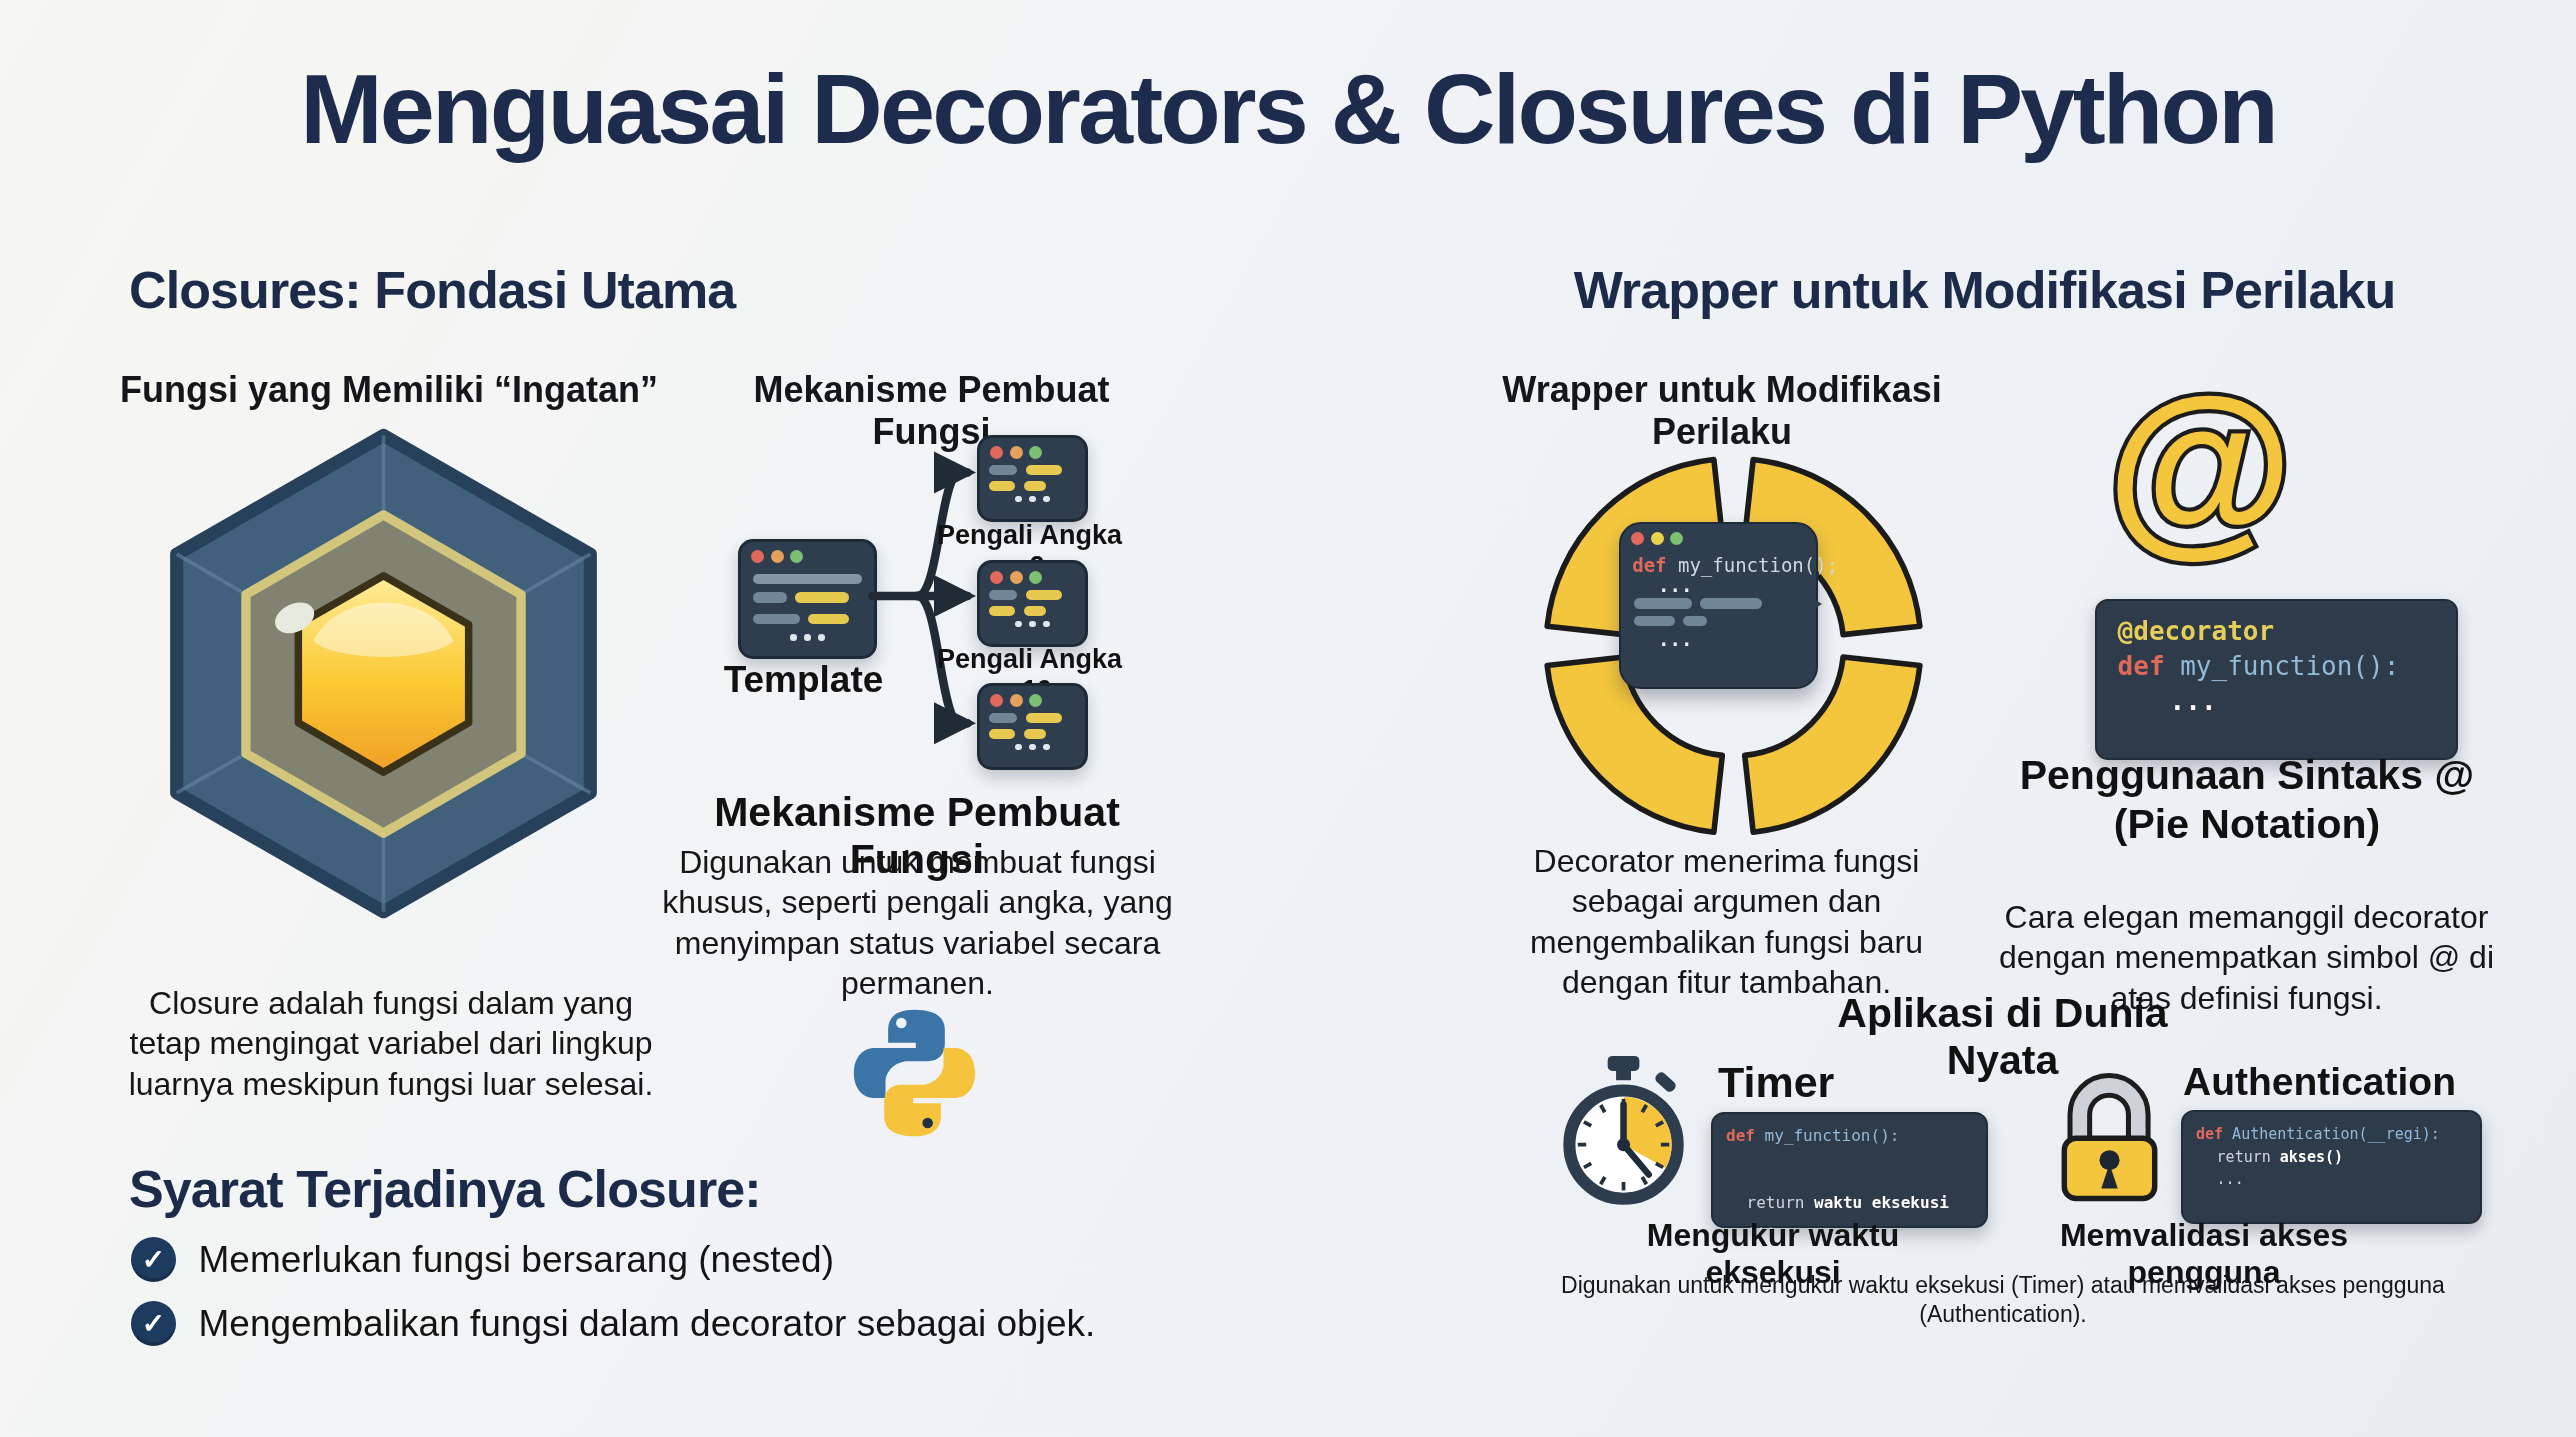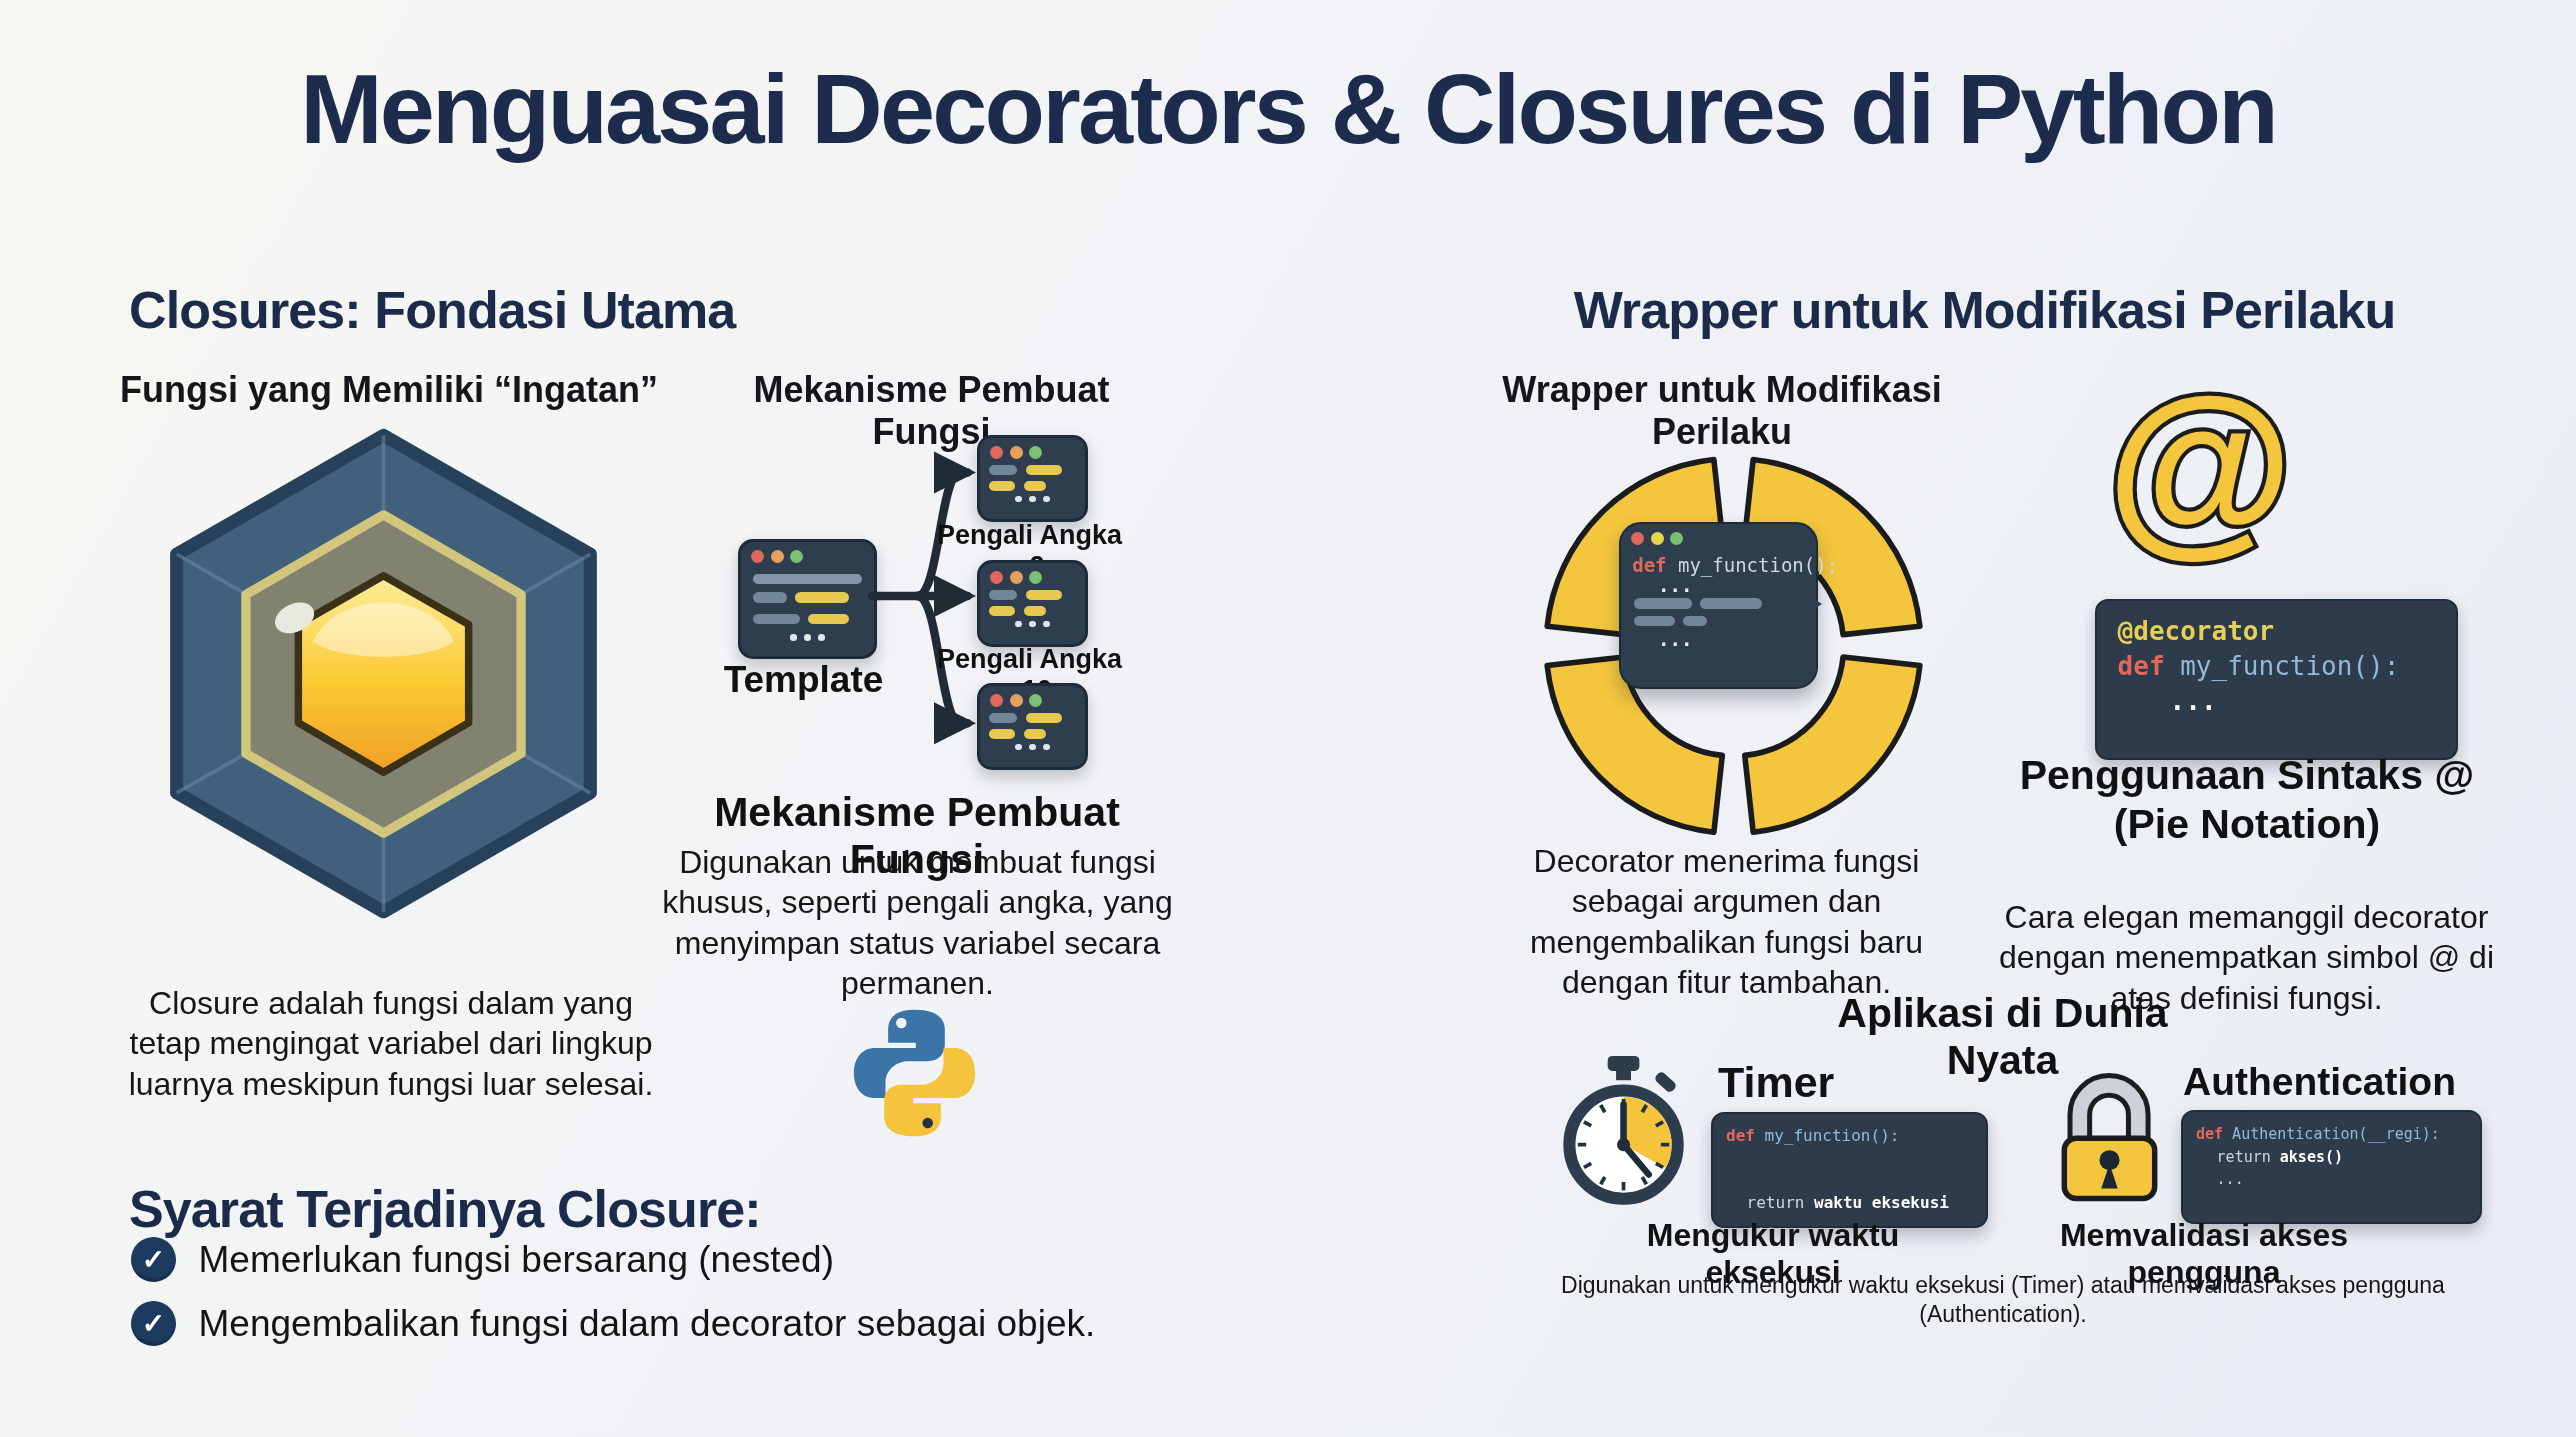--- a/index.html
+++ b/index.html
@@ -4,21 +4,21 @@
 <style>
   html,body{margin:0;padding:0;background:#dfe3e9;}
   .canvas{
     position:relative;width:2576px;height:1438px;overflow:hidden;
     background:linear-gradient(120deg,#f7f7f1 0%,#f1f3f6 40%,#e9edf3 100%);
     font-family:"Liberation Sans",sans-serif;color:#141414;
   }
   .abs{position:absolute;}
   .ctr{text-align:center;}
   .title{top:52px;left:0;width:100%;text-align:center;font-size:99px;font-weight:bold;color:#1d2b4d;letter-spacing:-2.8px;}
-  .h2{font-size:52px;font-weight:bold;color:#1c2b4a;letter-spacing:-0.9px;margin-top:20px;}
+  .h2{font-size:52px;font-weight:bold;color:#1c2b4a;letter-spacing:-0.9px;}
   .h-sub{font-size:36px;font-weight:bold;color:#15161a;}
   .para{font-size:32px;line-height:1.26;color:#161616;}
   .bold-head{font-weight:bold;color:#111;}
   
   .codewin{position:absolute;background:#2f3e4e;border:3.7px solid #1d2a38;border-radius:15px;box-shadow:0 7.5px 15px rgba(25,35,50,.22);}
   .winDots{display:flex;gap:6.6px;padding:8.4px 10.3px 2.8px;}
   .winDots i{width:13px;height:13px;border-radius:50%;display:block;}
   .winDots i.r{background:#e0695b}.winDots i.o{background:#e6a05c}.winDots i.g{background:#7cc074}
   .graywide{height:10.3px;background:#8395a6;border-radius:5.6px;margin:7.5px 12px 2.8px;}
   .barRow{display:flex;gap:8.4px;padding:5.6px 12px;}

